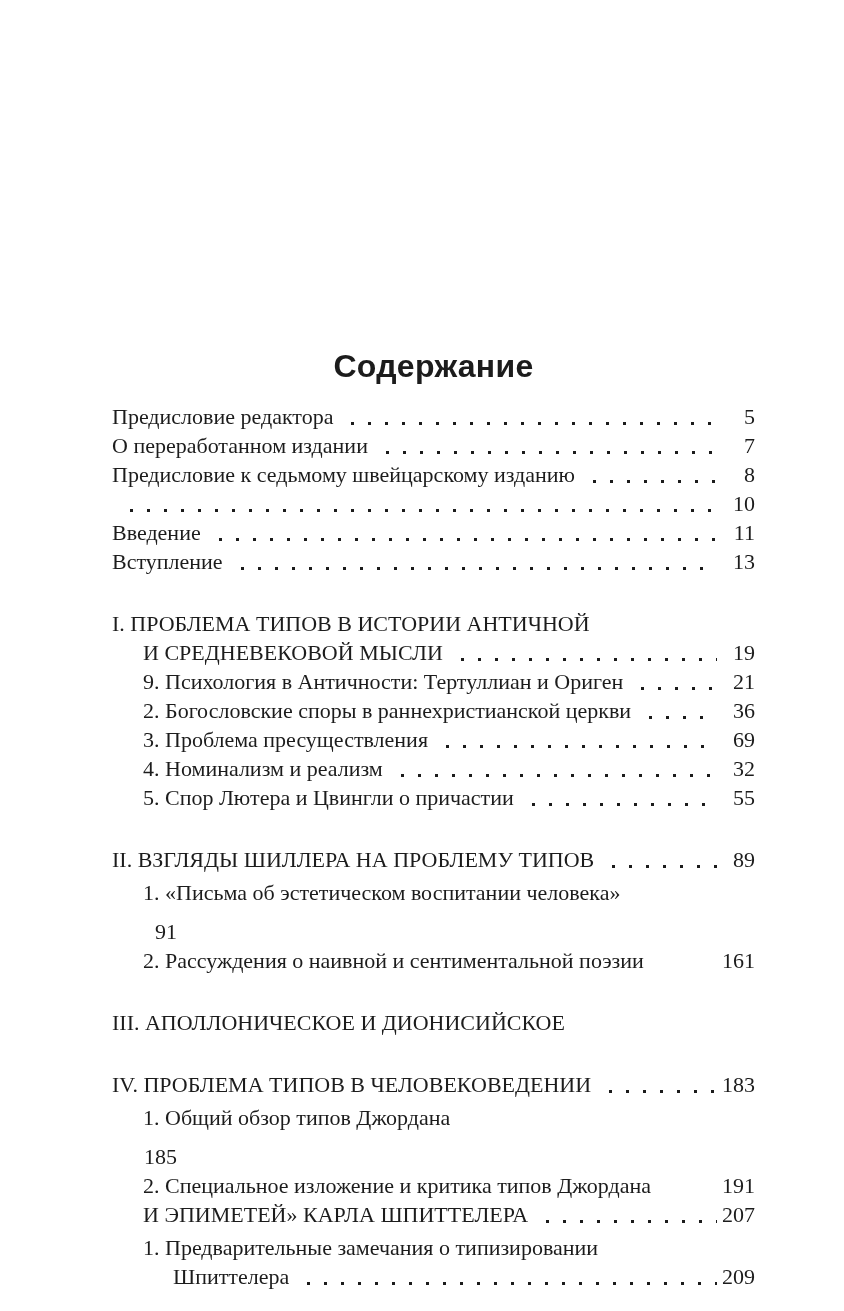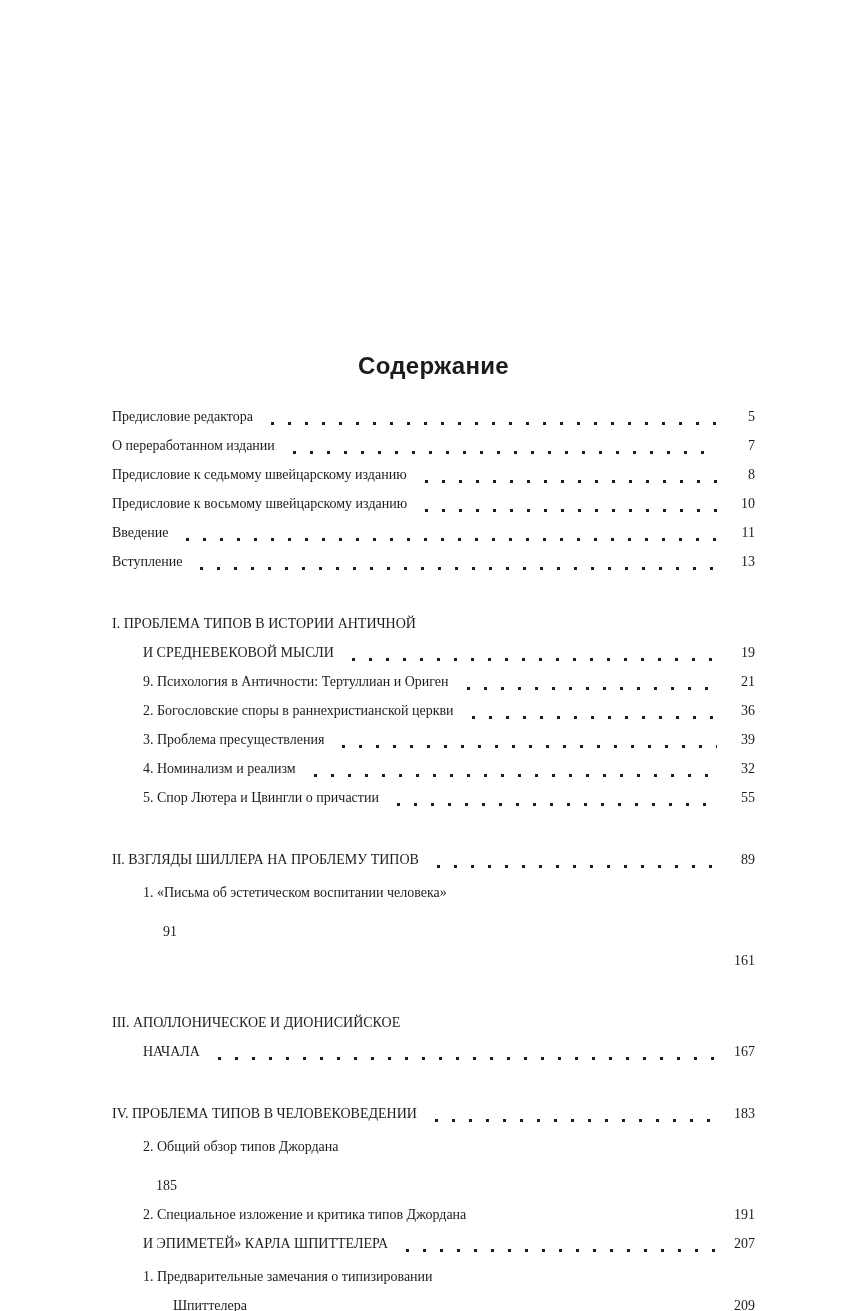--- a/index.html
+++ b/index.html
@@ -16,33 +16,33 @@
   }
   .page {
     box-sizing: border-box;
     width: 844px;
     height: 1311px;
     padding: 350px 89px 0 112px;
   }
   .title {
     font-family: "Liberation Sans", sans-serif;
     font-weight: 700;
-    font-size: 24px;
+    font-size: 32px;
     line-height: 32px;
     text-align: center;
     letter-spacing: 0.3px;
     margin: 0 0 20px 0;
   }
   .toc {
     width: 643px;
   }
   .toc-row {
     display: flex;
     align-items: baseline;
-    font-size: 14px;
+    font-size: 22px;
     line-height: 29px;
     white-space: nowrap;
   }
   .lvl-0 { padding-left: 0; }
   .lvl-1 { padding-left: 31px; }
   .lvl-2 { padding-left: 61px; }
   .section-start { margin-top: 33px; }
   .item-start { margin-top: 4px; flex-direction: column; }
   .toc-label { white-space: nowrap; }
   .toc-leader {
@@ -79,21 +79,20 @@
         <span class="toc-label">О переработанном издании</span>
         <span class="toc-leader dotted"></span>
         <span class="toc-page">7</span>
       </div>
       <div class="toc-row lvl-0">
         <span class="toc-label">Предисловие к седьмому швейцарскому изданию</span>
         <span class="toc-leader dotted"></span>
         <span class="toc-page">8</span>
       </div>
       <div class="toc-row lvl-0">
-        <span class="toc-label">Предисловие к восьмому швейцарскому изданию</span>
         <span class="toc-leader dotted"></span>
         <span class="toc-page">10</span>
       </div>
       <div class="toc-row lvl-0">
         <span class="toc-label">Введение</span>
         <span class="toc-leader dotted"></span>
         <span class="toc-page">11</span>
       </div>
       <div class="toc-row lvl-0">
         <span class="toc-label">Вступление</span>
@@ -114,21 +113,21 @@
         <span class="toc-page">21</span>
       </div>
       <div class="toc-row lvl-1">
         <span class="toc-label">2. Богословские споры в раннехристианской церкви</span>
         <span class="toc-leader dotted"></span>
         <span class="toc-page">36</span>
       </div>
       <div class="toc-row lvl-1">
         <span class="toc-label">3. Проблема пресуществления</span>
         <span class="toc-leader dotted"></span>
-        <span class="toc-page">39</span>
+        <span class="toc-page">69</span>
       </div>
       <div class="toc-row lvl-1">
         <span class="toc-label">4. Номинализм и реализм</span>
         <span class="toc-leader dotted"></span>
         <span class="toc-page">32</span>
       </div>
       <div class="toc-row lvl-1">
         <span class="toc-label">5. Спор Лютера и Цвингли о причастии</span>
         <span class="toc-leader dotted"></span>
         <span class="toc-page">55</span>
@@ -137,38 +136,34 @@
         <span class="toc-label">II. ВЗГЛЯДЫ ШИЛЛЕРА НА ПРОБЛЕМУ ТИПОВ</span>
         <span class="toc-leader dotted"></span>
         <span class="toc-page">89</span>
       </div>
       <div class="toc-row lvl-1 item-start">
         <span class="toc-label">1. «Письма об эстетическом воспитании человека»</span>
         <span class="toc-leader dotted"></span>
         <span class="toc-page">91</span>
       </div>
       <div class="toc-row lvl-1">
+        <span class="toc-label">2. Рассуждения о наивной и сентиментальной поэзии</span>
         <span class="toc-leader"></span>
         <span class="toc-page">161</span>
       </div>
       <div class="toc-row lvl-0 section-start">
         <span class="toc-label">III. АПОЛЛОНИЧЕСКОЕ И ДИОНИСИЙСКОЕ</span>
-      </div>
-      <div class="toc-row lvl-1">
-        <span class="toc-label">НАЧАЛА</span>
-        <span class="toc-leader dotted"></span>
-        <span class="toc-page">167</span>
       </div>
       <div class="toc-row lvl-0 section-start">
         <span class="toc-label">IV. ПРОБЛЕМА ТИПОВ В ЧЕЛОВЕКОВЕДЕНИИ</span>
         <span class="toc-leader dotted"></span>
         <span class="toc-page">183</span>
       </div>
       <div class="toc-row lvl-1 item-start">
-        <span class="toc-label">2. Общий обзор типов Джордана</span>
+        <span class="toc-label">1. Общий обзор типов Джордана</span>
         <span class="toc-leader dotted"></span>
         <span class="toc-page">185</span>
       </div>
       <div class="toc-row lvl-1">
         <span class="toc-label">2. Специальное изложение и критика типов Джордана</span>
         <span class="toc-leader"></span>
         <span class="toc-page">191</span>
       </div>
       <div class="toc-row lvl-1">
         <span class="toc-label">И ЭПИМЕТЕЙ» КАРЛА ШПИТТЕЛЕРА</span>

